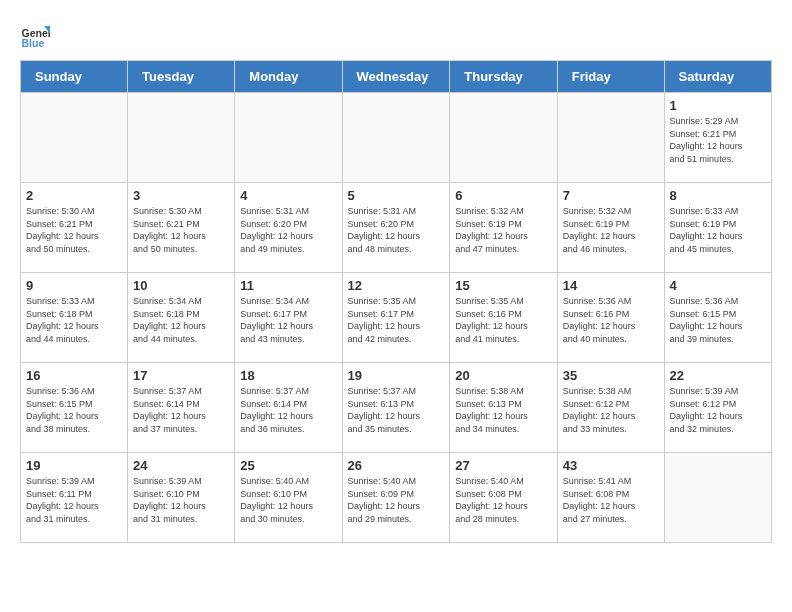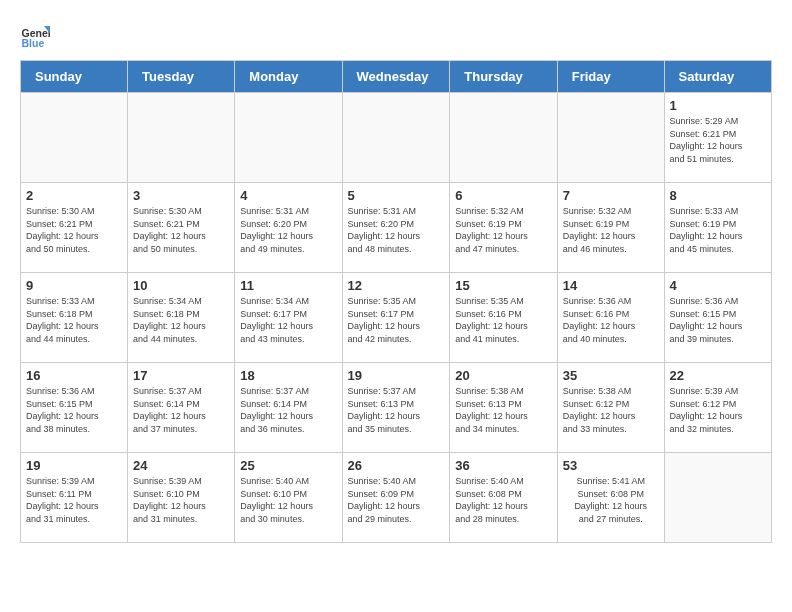--- a/index.html
+++ b/index.html
@@ -302,29 +302,29 @@
 and 30 minutes.</div>
         </td>
         <td>
           <span class="day-number">26</span>
           <div class="day-info" style="white-space: pre-line;">Sunrise: 5:40 AM
 Sunset: 6:09 PM
 Daylight: 12 hours
 and 29 minutes.</div>
         </td>
         <td>
-          <span class="day-number">36</span>
+          <span class="day-number">27</span>
           <div class="day-info" style="white-space: pre-line;">Sunrise: 5:40 AM
 Sunset: 6:08 PM
 Daylight: 12 hours
 and 28 minutes.</div>
         </td>
         <td>
-          <span class="day-number">53</span>
-          <div class="day-info" style="white-space: pre-line; text-align: center;">Sunrise: 5:41 AM
+          <span class="day-number">43</span>
+          <div class="day-info" style="white-space: pre-line;">Sunrise: 5:41 AM
 Sunset: 6:08 PM
 Daylight: 12 hours
 and 27 minutes.</div>
         </td>
         <td class="empty-cell"></td>
       </tr>
     </tbody>
 </table>
 
 </body></html>

